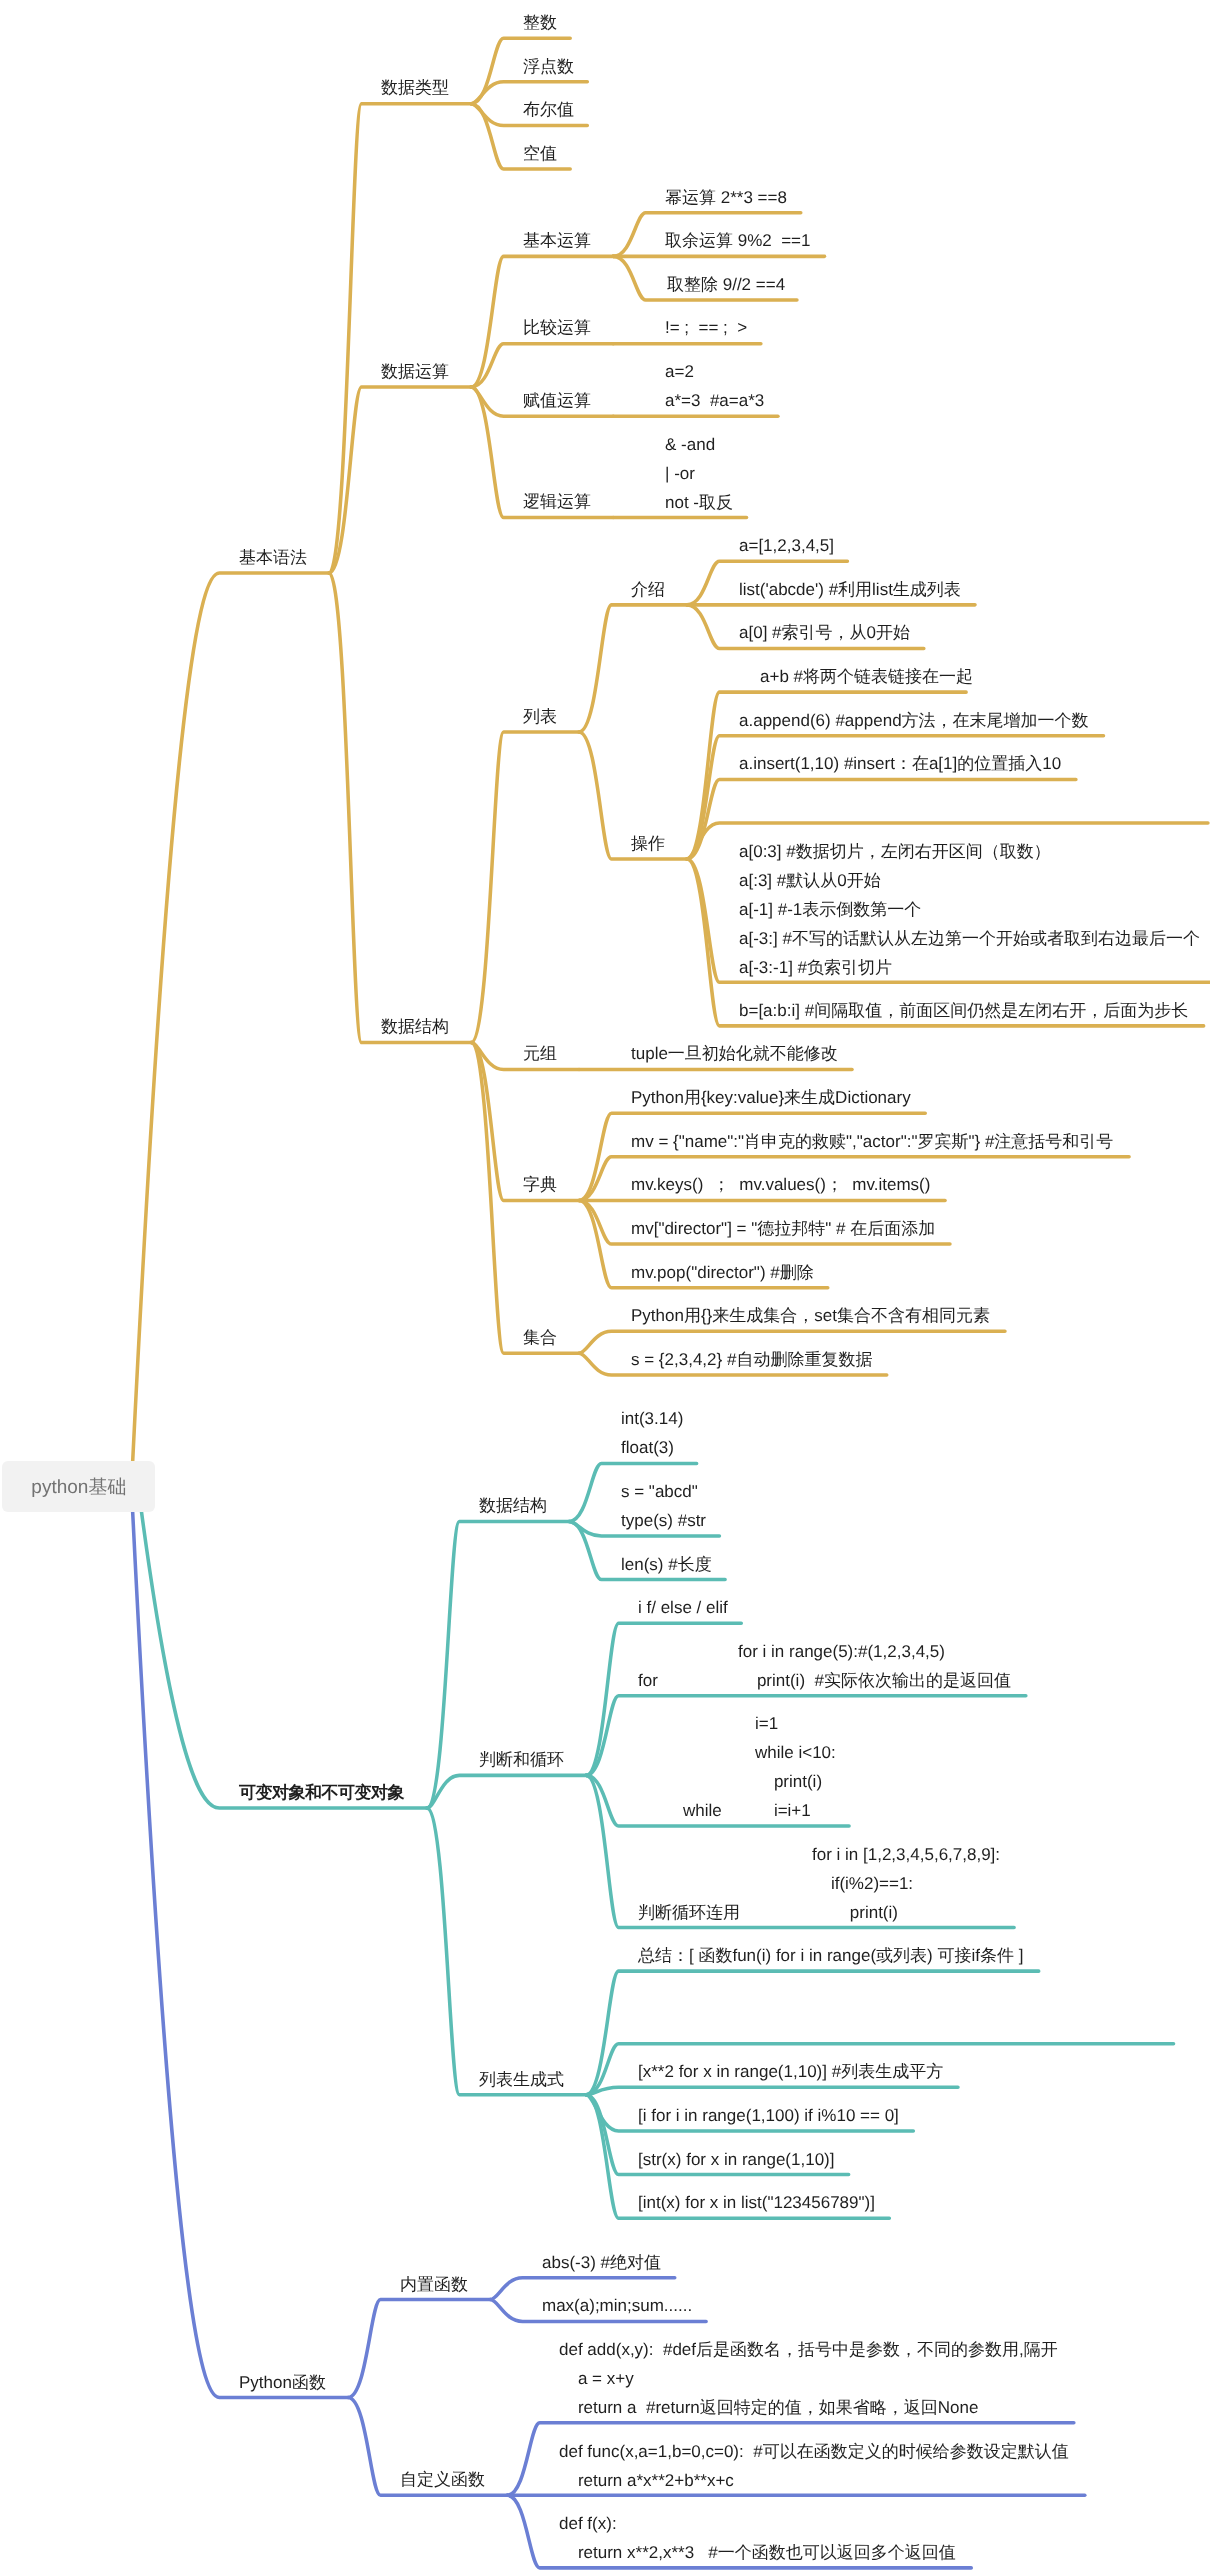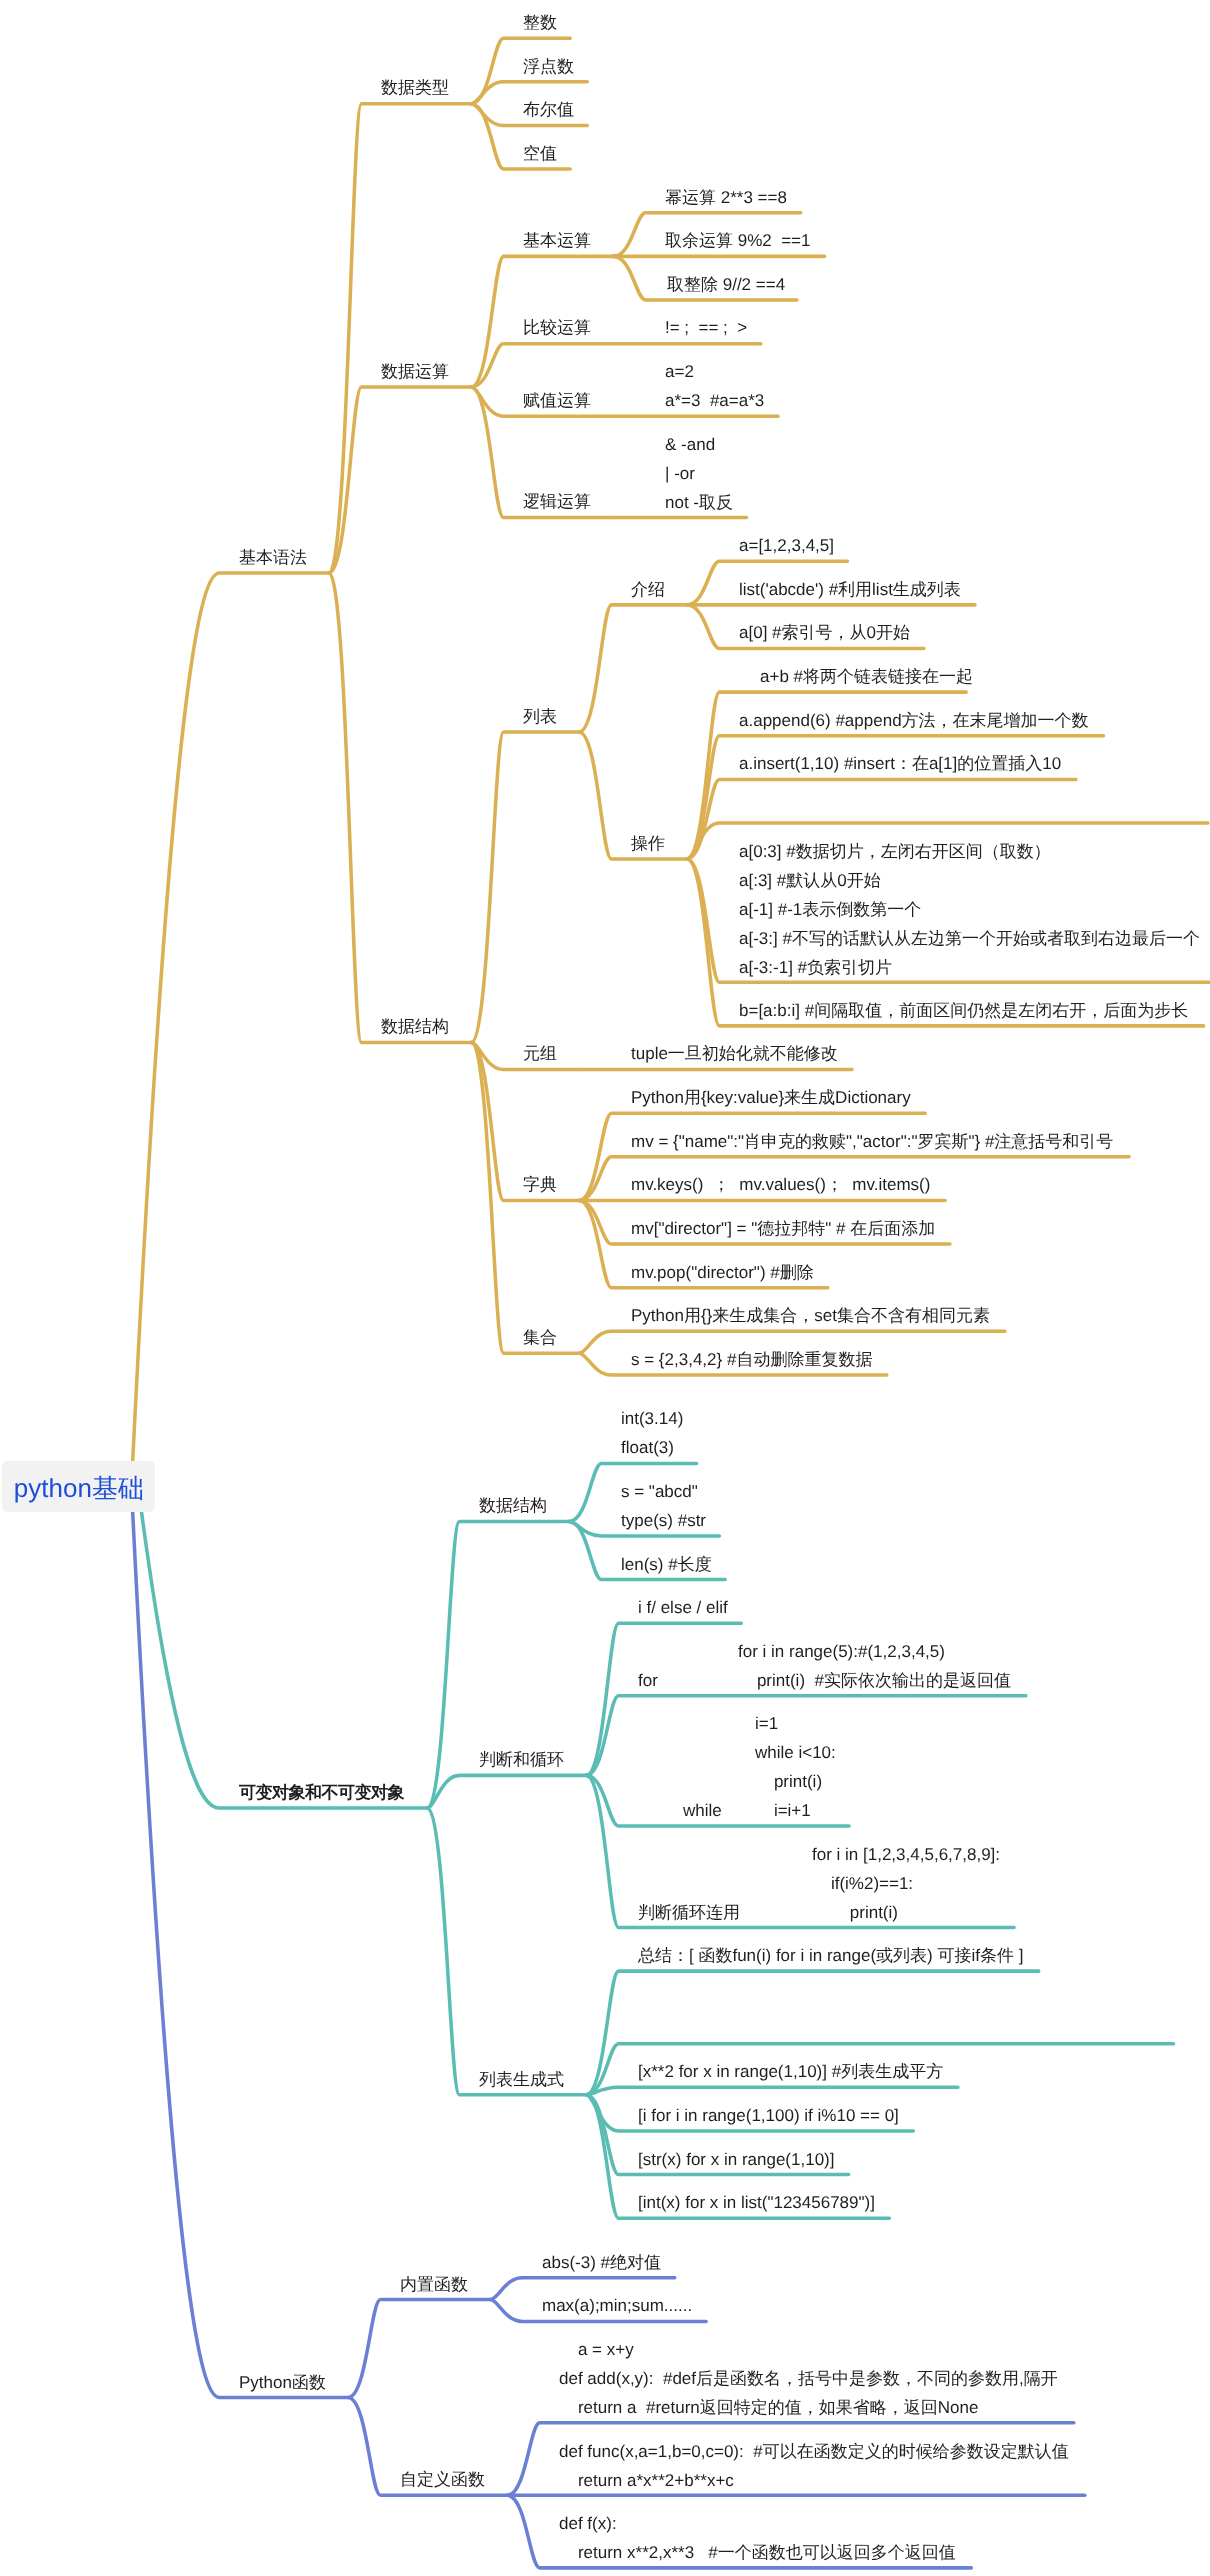--- a/index.html
+++ b/index.html
@@ -3,22 +3,22 @@
 <meta charset="utf-8">
 <title>python基础</title>
 <style>
 html,body{margin:0;padding:0;background:#ffffff;}
 #page{position:relative;width:1210px;height:2576px;background:#ffffff;overflow:hidden;
  font-family:"Liberation Sans","DejaVu Sans",sans-serif;color:#1f1f1f;
  -webkit-font-smoothing:antialiased;-moz-osx-font-smoothing:grayscale;text-rendering:geometricPrecision;}
 svg#links{position:absolute;left:0;top:0;pointer-events:none;}
 .node{position:absolute;white-space:pre;font-size:17px;line-height:29px;letter-spacing:0;}
 .node .ln{display:block;height:29px;}
-.root-node{position:absolute;background:#f2f2f2;border-radius:5.9px;font-size:26px;
- line-height:1;display:flex;align-items:center;justify-content:center;color:#1d4ed8;padding-top:2.4px;box-sizing:border-box;}
+.root-node{position:absolute;background:#f2f2f2;border-radius:5.9px;font-size:19px;
+ line-height:1;display:flex;align-items:center;justify-content:center;color:#737373;padding-top:2.4px;box-sizing:border-box;}
 .bold{font-weight:bold;letter-spacing:-0.5px;}
 </style>
 </head>
 <body>
 
 <div id="page">
 <svg id="links" width="1210" height="2576" viewBox="0 0 2052 4368">
       <path d="M 225 2478 C 291.1 1152.4, 339.7 971.625, 372.0 971.6 L 558.0 971.6" fill="none" stroke="#dab052" stroke-width="6" stroke-linecap="round" stroke-linejoin="round"></path>
       <path d="M 558.0 971.6 C 589.9 971.6, 596.5 175.5, 613.0 175.5 L 799.0 175.5" fill="none" stroke="#dab052" stroke-width="6" stroke-linecap="round" stroke-linejoin="round"></path>
       <path d="M 799.0 175.5 C 830.9 175.5, 837.5 64.5, 854.0 64.5 L 967.0 64.5" fill="none" stroke="#dab052" stroke-width="6" stroke-linecap="round" stroke-linejoin="round"></path>
@@ -142,17 +142,17 @@
     <div class="node" style="left: 638px; top: 1941px;"><span class="ln">总结：[ 函数fun(i) for i in range(或列表) 可接if条件 ]</span></div>
     <div class="node" style="left: 638px; top: 2057px;"><span class="ln">[x**2 for x in range(1,10)] #列表生成平方</span></div>
     <div class="node" style="left: 638px; top: 2101px;"><span class="ln">[i for i in range(1,100) if i%10 == 0]</span></div>
     <div class="node" style="left: 638px; top: 2145px;"><span class="ln">[str(x) for x in range(1,10)]</span></div>
     <div class="node" style="left: 638px; top: 2188px;"><span class="ln">[int(x) for x in list("123456789")]</span></div>
     <div class="node" style="left: 239px; top: 2368px;"><span class="ln">Python函数</span></div>
     <div class="node" style="left: 400px; top: 2270px;"><span class="ln">内置函数</span></div>
     <div class="node" style="left: 542px; top: 2248px;"><span class="ln">abs(-3) #绝对值</span></div>
     <div class="node" style="left: 542px; top: 2291px;"><span class="ln">max(a);min;sum......</span></div>
     <div class="node" style="left: 400px; top: 2465px;"><span class="ln">自定义函数</span></div>
-    <div class="node" style="left: 559px; top: 2335px;"><span class="ln">    a = x+y</span><span class="ln">def add(x,y):  #def后是函数名，括号中是参数，不同的参数用,隔开</span><span class="ln">    return a  #return返回特定的值，如果省略，返回None</span></div>
+    <div class="node" style="left: 559px; top: 2335px;"><span class="ln">def add(x,y):  #def后是函数名，括号中是参数，不同的参数用,隔开</span><span class="ln">    a = x+y</span><span class="ln">    return a  #return返回特定的值，如果省略，返回None</span></div>
     <div class="node" style="left: 559px; top: 2437px;"><span class="ln">def func(x,a=1,b=0,c=0):  #可以在函数定义的时候给参数设定默认值</span><span class="ln">    return a*x**2+b**x+c</span></div>
     <div class="node" style="left: 559px; top: 2509px;"><span class="ln">def f(x):</span><span class="ln">    return x**2,x**3   #一个函数也可以返回多个返回值</span></div>
   </div>
 
 
 </body></html>

